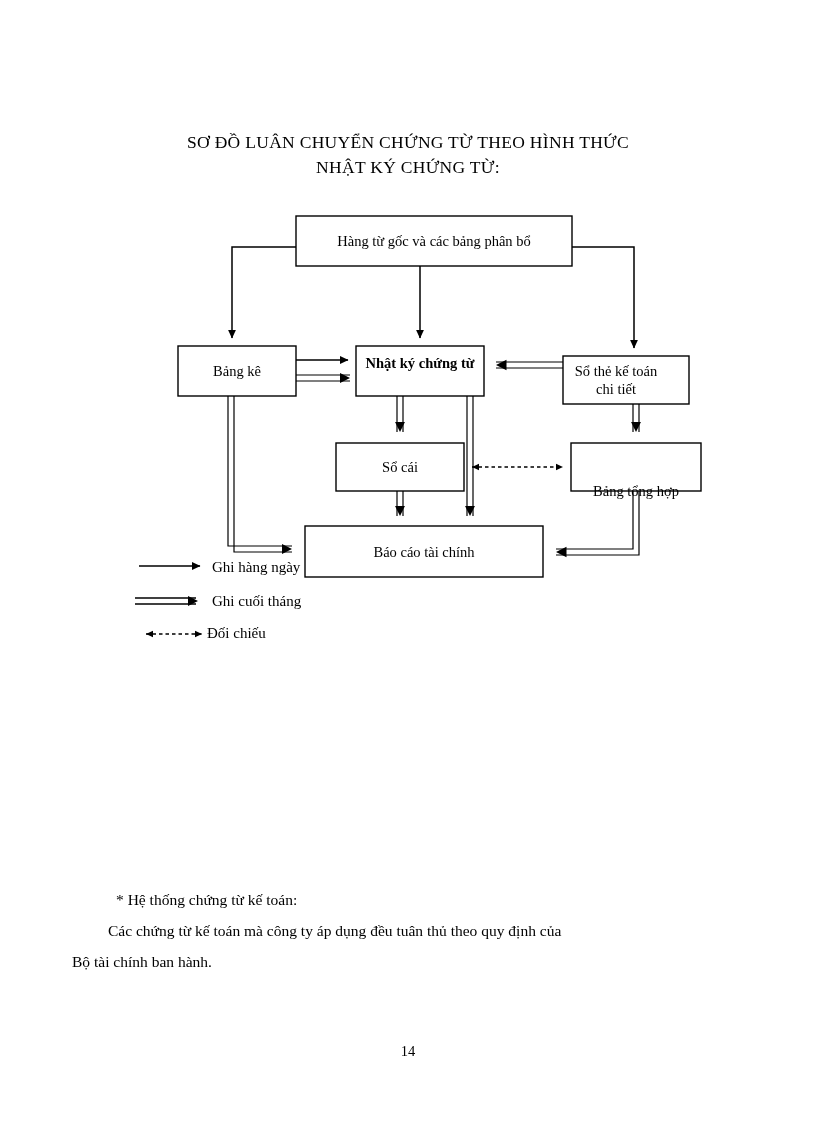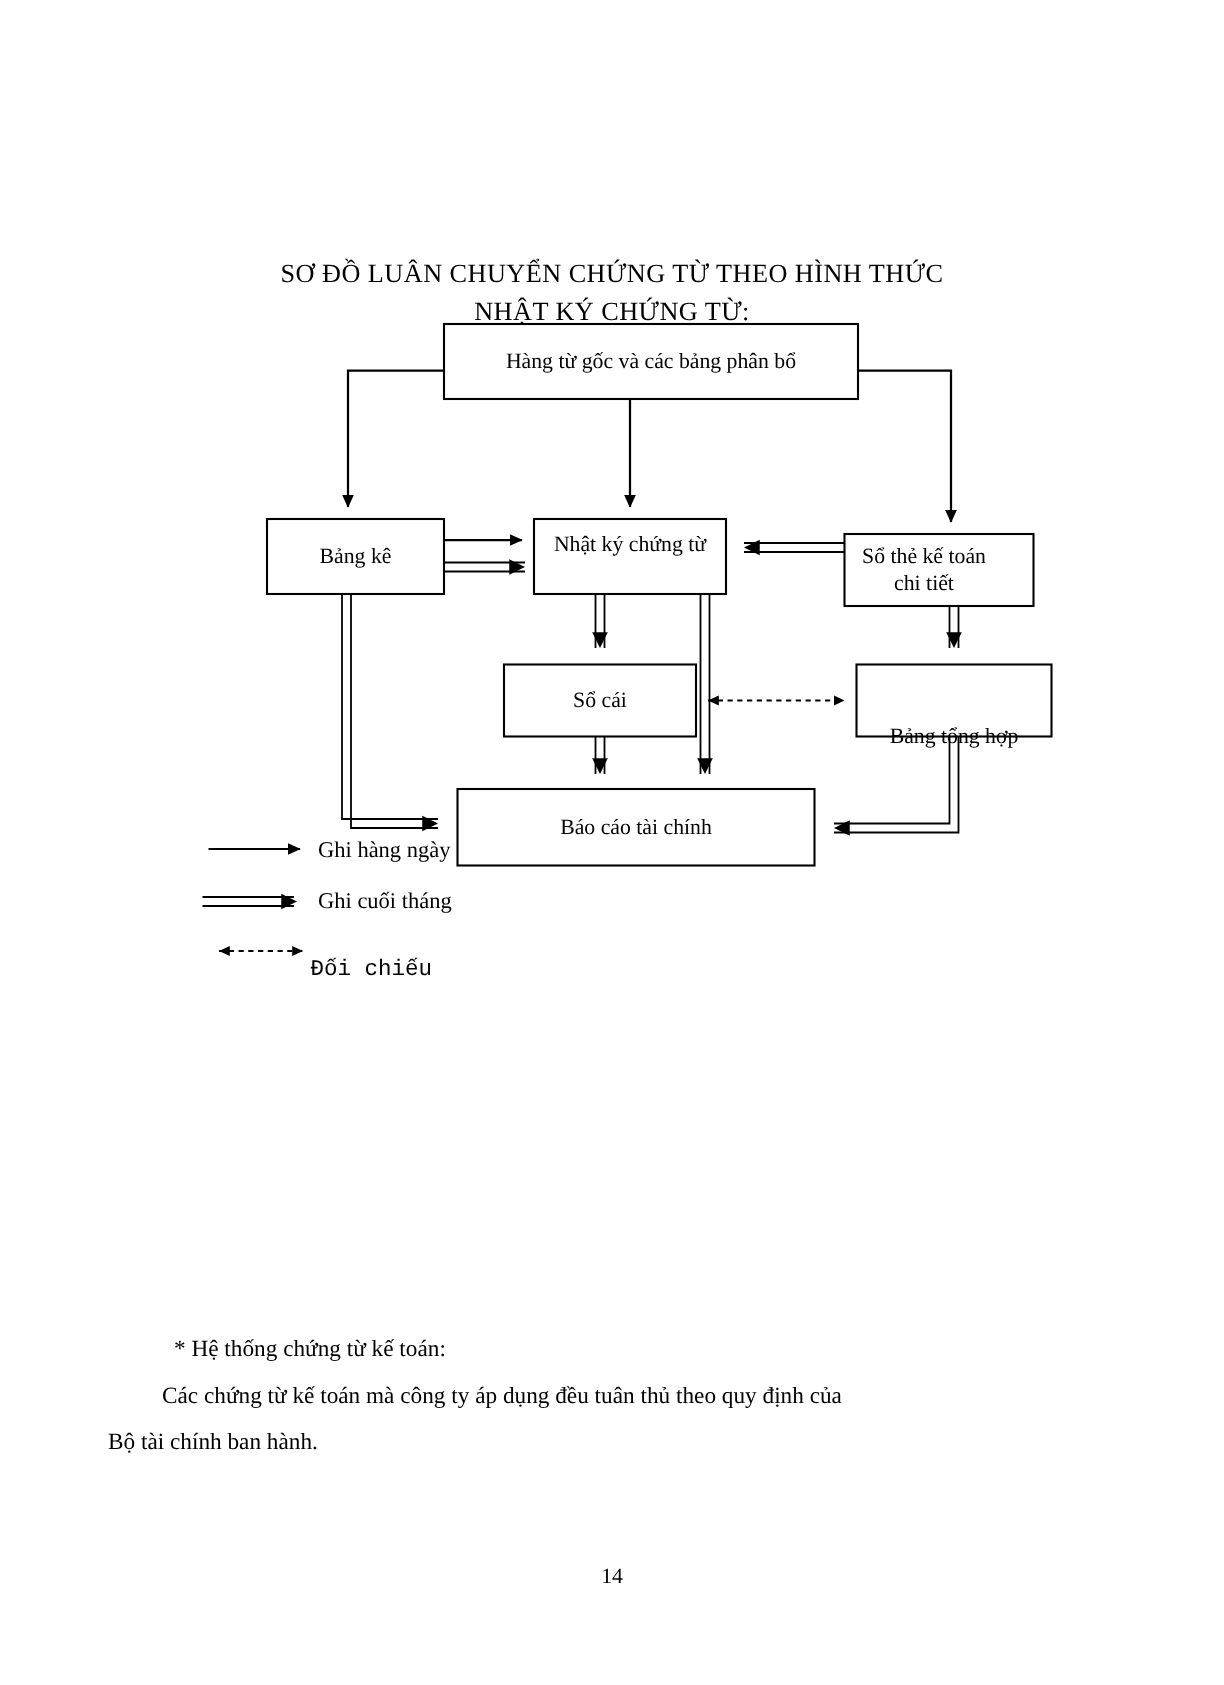--- a/index.html
+++ b/index.html
@@ -24,21 +24,20 @@
   
   .doc-title {
     position: absolute;
     left: 108px;
     top: 130px;
     width: 600px;
     text-align: center;
     font-size: 17.5px;
     line-height: 25px;
     letter-spacing: 0.3px;
-    margin-top: 40px;
   }
   .doc-title .line { display: block; white-space: nowrap; }
 
   
   #diagram {
     position: absolute;
     left: 0;
     top: 0;
     width: 816px;
     height: 1123px;
@@ -191,21 +190,21 @@
 
     <path d="M146,634 L202,634" fill="none" stroke="#000" stroke-width="1.4" stroke-dasharray="3.5,3" marker-end="url(#ah-dot)" marker-start="url(#ah-dot-start)"></path>
   </svg>
 
   <div class="node-label" style="left:296px; top:216px; width:276px; height:50px;">
     <span>Hàng từ gốc và các bảng phân bổ</span>
   </div>
   <div class="node-label" style="left:178px; top:346px; width:118px; height:50px;">
     <span>Bảng kê</span>
   </div>
-  <div class="node-label" style="left:356px; top:346px; width:128px; height:34px;">
+  <div class="node-label" style="left:356px; top:346px; width:128px; height:34px;font-weight:bold;">
     <span>Nhật ký chứng từ</span>
   </div>
   <div class="node-label" style="left:563px; top:356px; width:106px; height:48px;align-items:center;">
     <span>Sổ thẻ kế toán chi tiết</span>
   </div>
   <div class="node-label" style="left:336px; top:443px; width:128px; height:48px;">
     <span>Sổ cái</span>
   </div>
   <div class="node-label" style="left:571px; top:443px; width:130px; height:48px;margin-top:24px;">
     <span>Bảng tổng hợp</span>
@@ -213,21 +212,21 @@
   <div class="node-label" style="left:305px; top:526px; width:238px; height:51px;">
     <span>Báo cáo tài chính</span>
   </div>
 
   <div class="legend-row" style="left:212px; top:556px;">
     <span class="legend-text">Ghi hàng ngày</span>
   </div>
   <div class="legend-row" style="left:212px; top:590px;">
     <span class="legend-text">Ghi cuối tháng</span>
   </div>
-  <div class="legend-row" style="left:207px; top:636px;font-family:Liberation Mono, monospace;">
+  <div class="legend-row" style="left:207px; top:622px;">
     <span class="legend-text">Đối chiếu</span>
   </div>
 
   <div class="body-text">
     <p class="indent-1">* Hệ thống chứng từ kế toán:</p>
     <p class="indent-2">Các chứng từ kế toán mà công ty áp dụng đều tuân thủ theo quy định của</p>
     <p>Bộ tài chính ban hành.</p>
   </div>
 
   <div class="page-number">14</div>

